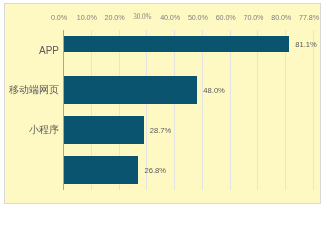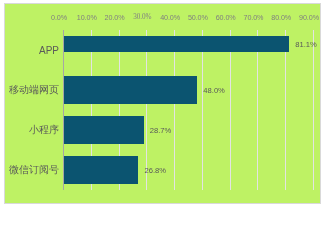--- a/index.html
+++ b/index.html
@@ -12,21 +12,21 @@
     height: 210px;
     font-family: "Liberation Sans", "DejaVu Sans", sans-serif;
     overflow: hidden;
   }
   #chart-card {
     position: absolute;
     left: 4px;
     top: 3px;
     width: 317px;
     height: 201px;
-    background: #bef264;
+    background: #fef9c3;
     border: 1px solid #d9d9d9;
     box-sizing: border-box;
   }
   
   #x-axis-labels {
     position: absolute;
     left: 0;
     top: 9px;
     width: 100%;
     height: 14px;
@@ -110,28 +110,27 @@
   <div id="x-axis-labels">
       <div class="x-tick-label" style="left: 54px;">0.0%</div>
       <div class="x-tick-label" style="left: 81.7778px;">10.0%</div>
       <div class="x-tick-label" style="left: 109.556px;">20.0%</div>
       <div class="x-tick-label" style="left: 137.333px; font-family: Liberation Serif, serif;">30.0%</div>
       <div class="x-tick-label" style="left: 165.111px;">40.0%</div>
       <div class="x-tick-label" style="left: 192.889px;">50.0%</div>
       <div class="x-tick-label" style="left: 220.667px;">60.0%</div>
       <div class="x-tick-label" style="left: 248.444px;">70.0%</div>
       <div class="x-tick-label" style="left: 276.222px;">80.0%</div>
-      <div class="x-tick-label" style="left: 304px;">90.0%</div>
+      <div class="x-tick-label" style="left: 304px;">77.8%</div>
     </div>
 
   <div id="category-axis-labels">
       <div class="category-label" style="top: 20px;">APP</div>
       <div class="category-label" style="top: 60px;">移动端网页</div>
       <div class="category-label" style="top: 100px;">小程序</div>
-      <div class="category-label" style="top: 140px;">微信订阅号</div>
     </div>
 
   <div id="plot-area">
     <div id="gridlines">
         <div class="gridline" style="left: 27.7778px;"></div>
         <div class="gridline" style="left: 55.5556px;"></div>
         <div class="gridline" style="left: 83.3333px;"></div>
         <div class="gridline" style="left: 111.111px;"></div>
         <div class="gridline" style="left: 138.889px;"></div>
         <div class="gridline" style="left: 166.667px;"></div>

